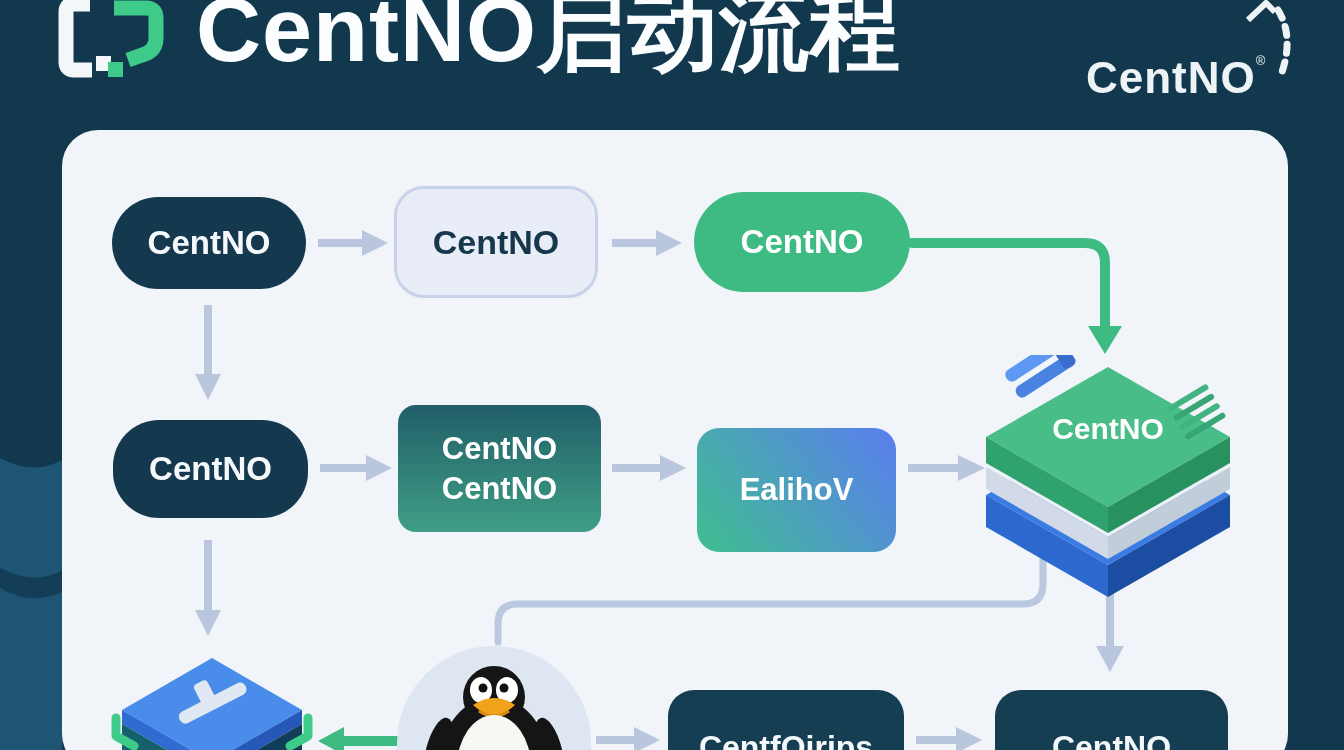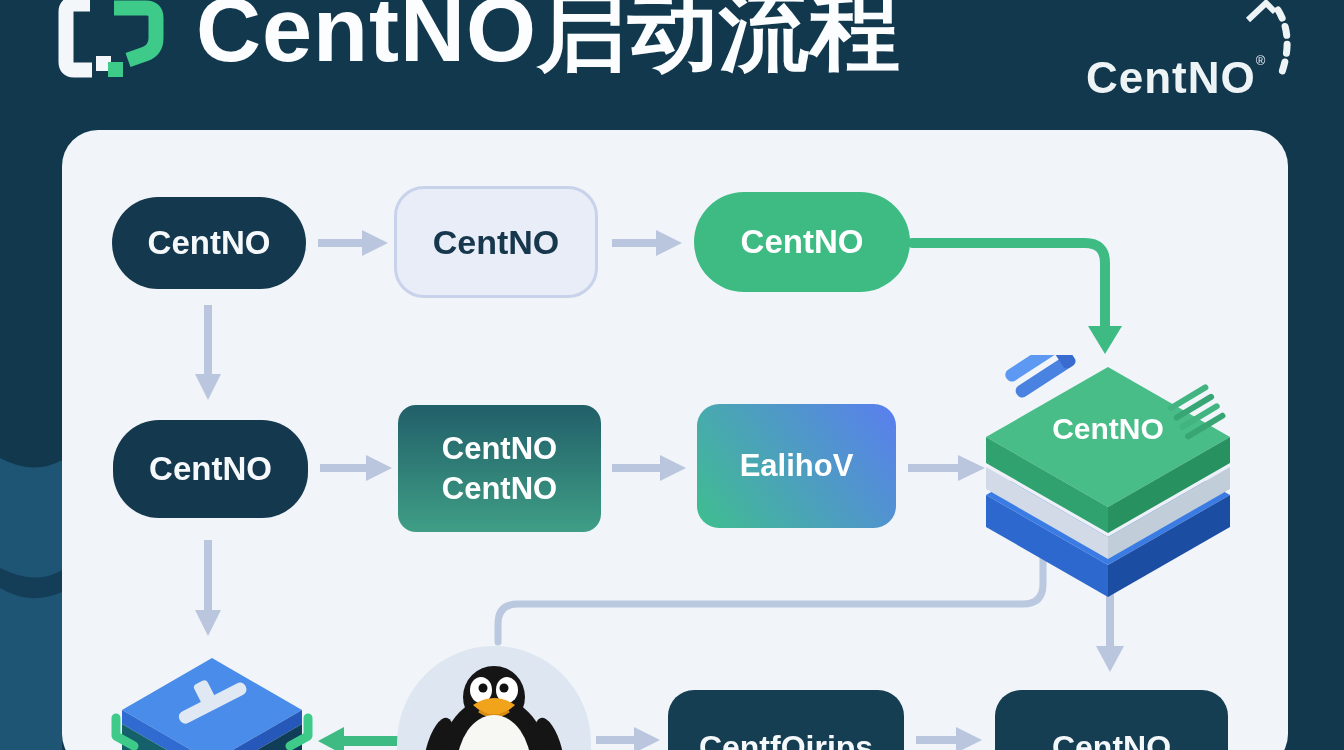--- a/index.html
+++ b/index.html
@@ -35,21 +35,21 @@
   .pill-outline{background:#e8edf8;border:3px solid #c8d3eb;color:#17374d;border-radius:30px;font-size:34px;}
   .pill-green{background:#3dbb83;color:#ffffff;border-radius:50px;font-size:33px;}
   .box-teal{background:linear-gradient(180deg,#215f69,#3f9e85);color:#ffffff;border-radius:18px;font-size:31px;line-height:1.26;flex-direction:column;}
   .box-blue{background:linear-gradient(52deg,#3fbe8e,#5a7ef0);color:#ffffff;border-radius:22px;font-size:31px;line-height:1.26;flex-direction:column;}
   .box-dark-bottom{background:#163e52;color:#f4f8fa;border-radius:26px;font-size:32px;}
   #r1n1{left:112px;top:197px;width:194px;height:92px;}
   #r1n2{left:394px;top:186px;width:204px;height:112px;}
   #r1n3{left:694px;top:192px;width:216px;height:100px;}
   #r2n1{left:113px;top:420px;width:195px;height:98px;}
   #r2n2{left:398px;top:405px;width:203px;height:127px;}
-  #r2n3{left:697px;top:404px;width:199px;height:124px;}
+  #r2n3{left:697px;top:428px;width:199px;height:124px;}
   #bn1{left:668px;top:690px;width:236px;height:115px;}
   #bn2{left:995px;top:690px;width:233px;height:115px;}
   #stack-label{
     left:1018px;top:412px;width:180px;text-align:center;color:#ffffff;
     font-size:30px;font-weight:700;z-index:4;
   }
   svg{display:block;}
   #connectors{left:0;top:0;z-index:2;}
   #stack-svg{left:975px;top:355px;z-index:3;}
   #cube-svg{left:100px;top:640px;z-index:3;}

